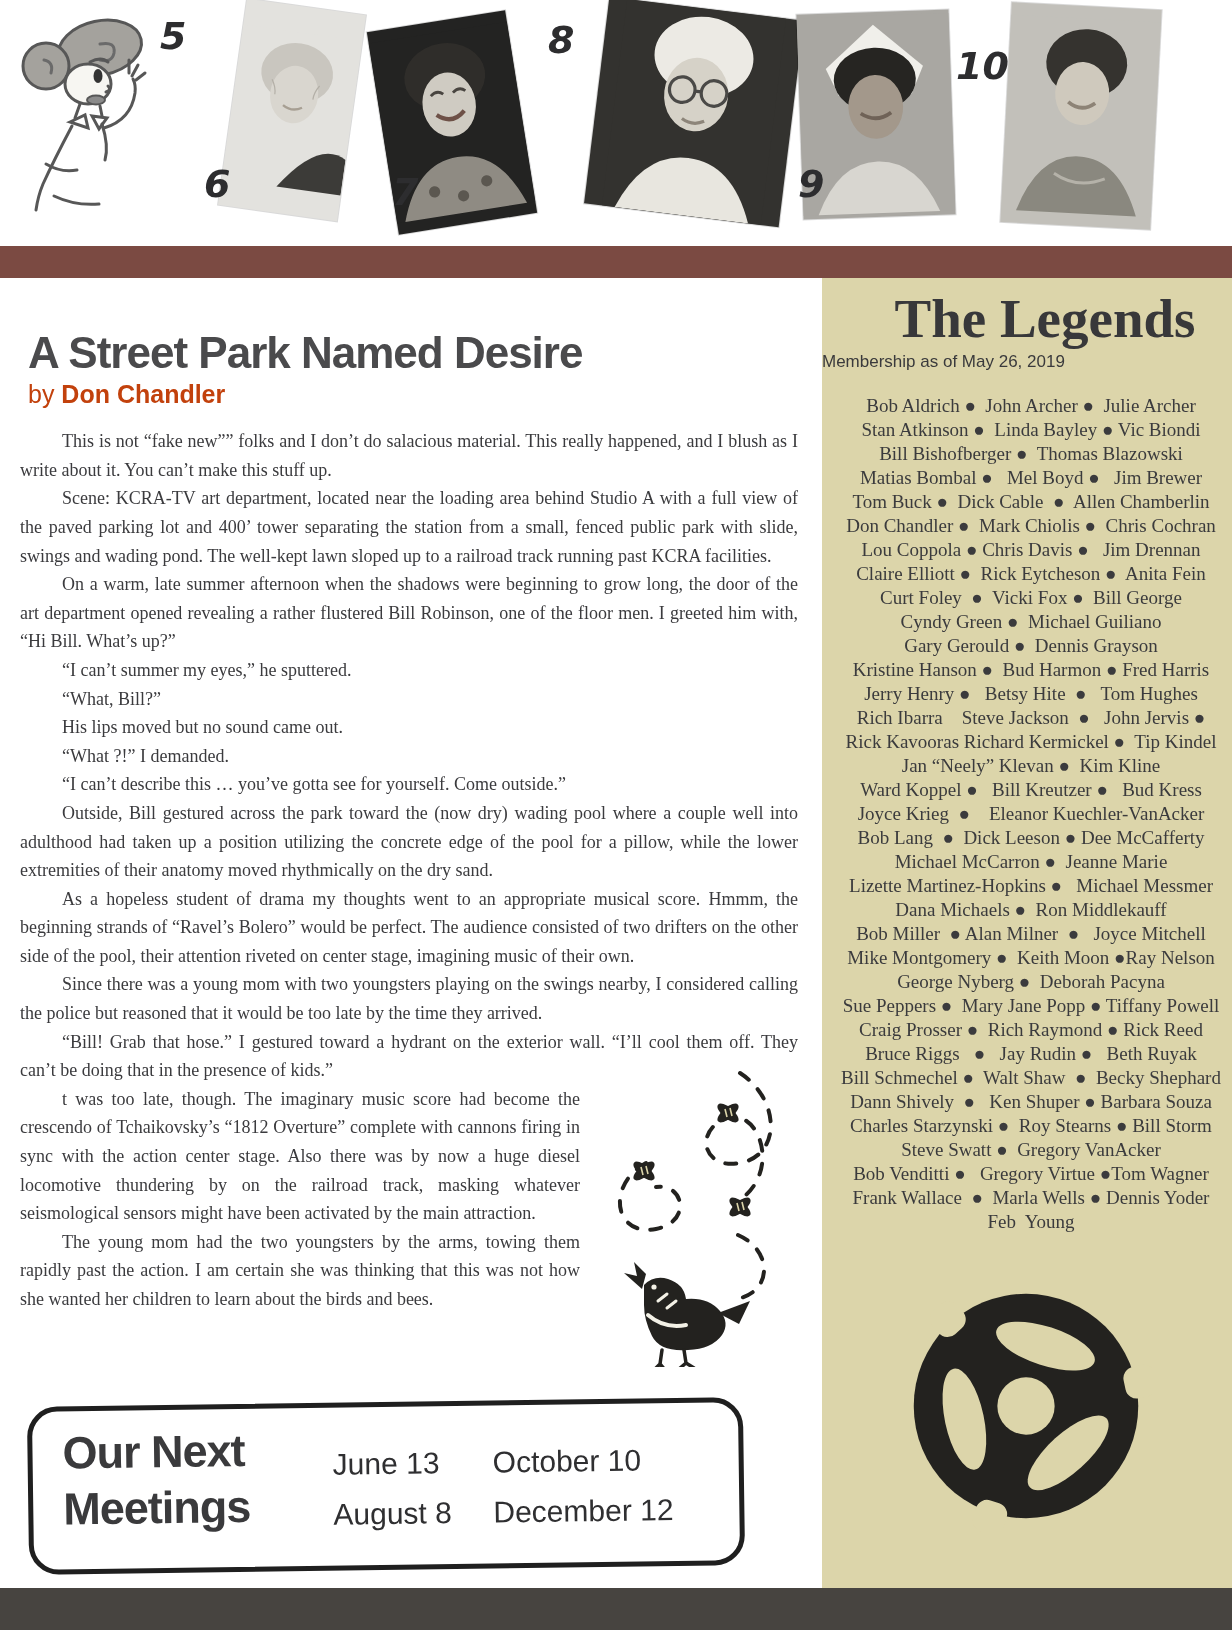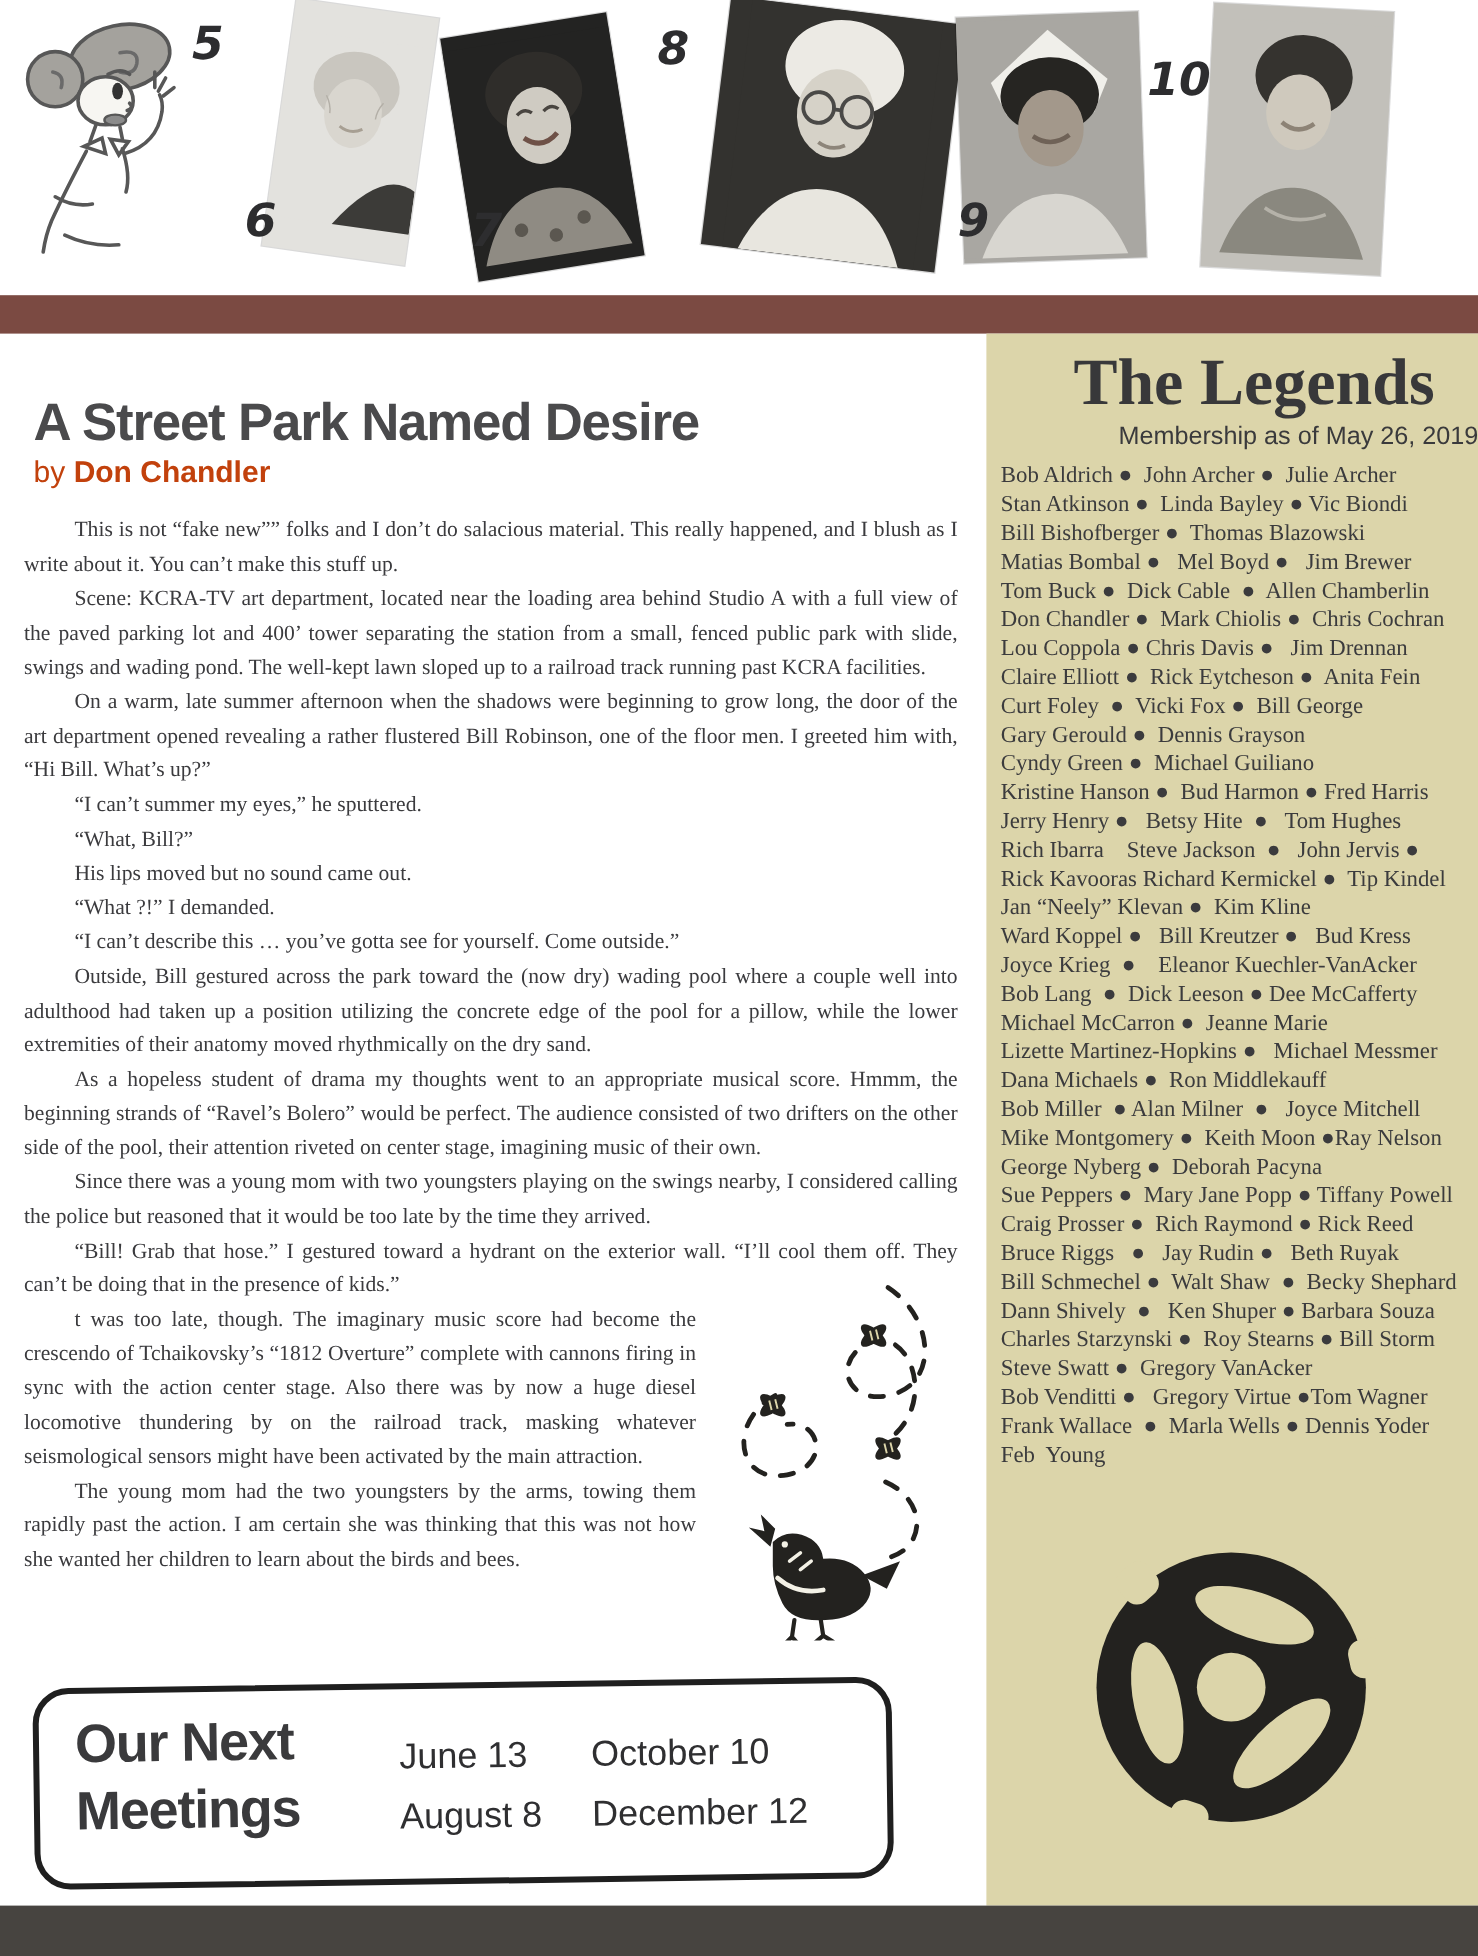--- a/index.html
+++ b/index.html
@@ -40,24 +40,24 @@
   
   .legends {
     position:absolute; left:822px; top:278px; width:410px; height:1310px;
     background:#dcd5aa;
   }
   .legends h2 {
     margin:12px 0 0 0; text-align:center; font-family:"Liberation Serif","DejaVu Serif",serif;
     font-weight:bold; font-size:55px; color:#38383a; line-height:1.05;padding-left:36px;
   }
   .legends .sub {
-    margin-top:4px; text-align:right; font-family:"Liberation Sans","DejaVu Sans",sans-serif;
-    font-size:21px; color:#3a3a3c;
-  }
-  .members { margin:9px 4px 0 12px; }
+    margin-top:4px; text-align:left; font-family:"Liberation Sans","DejaVu Sans",sans-serif;
+    font-size:17px; color:#3a3a3c;
+  }
+  .members { margin:22px 4px 0 12px;text-align:center; }
   .member-line {
     font-size:19px; line-height:24px; white-space:pre-wrap; color:#3b3b3d;
   }
   .adapter { position:absolute; left:78px; top:1002px; width:252px; height:252px; }
   .adapter svg { display:block; width:100%; height:100%; }
   
   .meetings {
     position:absolute; left:28px; top:1402px; width:706px; height:158px;
     border:5px solid #1f1f1f; border-radius:30px; transform:rotate(-0.8deg);
     background:#fff;
@@ -270,23 +270,23 @@
         <div class="member-line">Tom Buck ●  Dick Cable  ●  Allen Chamberlin</div>
 
         <div class="member-line">Don Chandler ●  Mark Chiolis ●  Chris Cochran</div>
 
         <div class="member-line">Lou Coppola ● Chris Davis ●   Jim Drennan</div>
 
         <div class="member-line">Claire Elliott ●  Rick Eytcheson ●  Anita Fein</div>
 
         <div class="member-line">Curt Foley  ●  Vicki Fox ●  Bill George</div>
 
+        <div class="member-line">Cyndy Green ●  Michael Guiliano</div>
+
         <div class="member-line">Gary Gerould ●  Dennis Grayson</div>
-
-        <div class="member-line">Cyndy Green ●  Michael Guiliano</div>
 
         <div class="member-line">Kristine Hanson ●  Bud Harmon ● Fred Harris</div>
 
         <div class="member-line">Jerry Henry ●   Betsy Hite  ●   Tom Hughes</div>
 
         <div class="member-line">Rich Ibarra    Steve Jackson  ●   John Jervis ●</div>
 
         <div class="member-line">Rick Kavooras Richard Kermickel ●  Tip Kindel</div>
 
         <div class="member-line">Jan “Neely” Klevan ●  Kim Kline</div>

